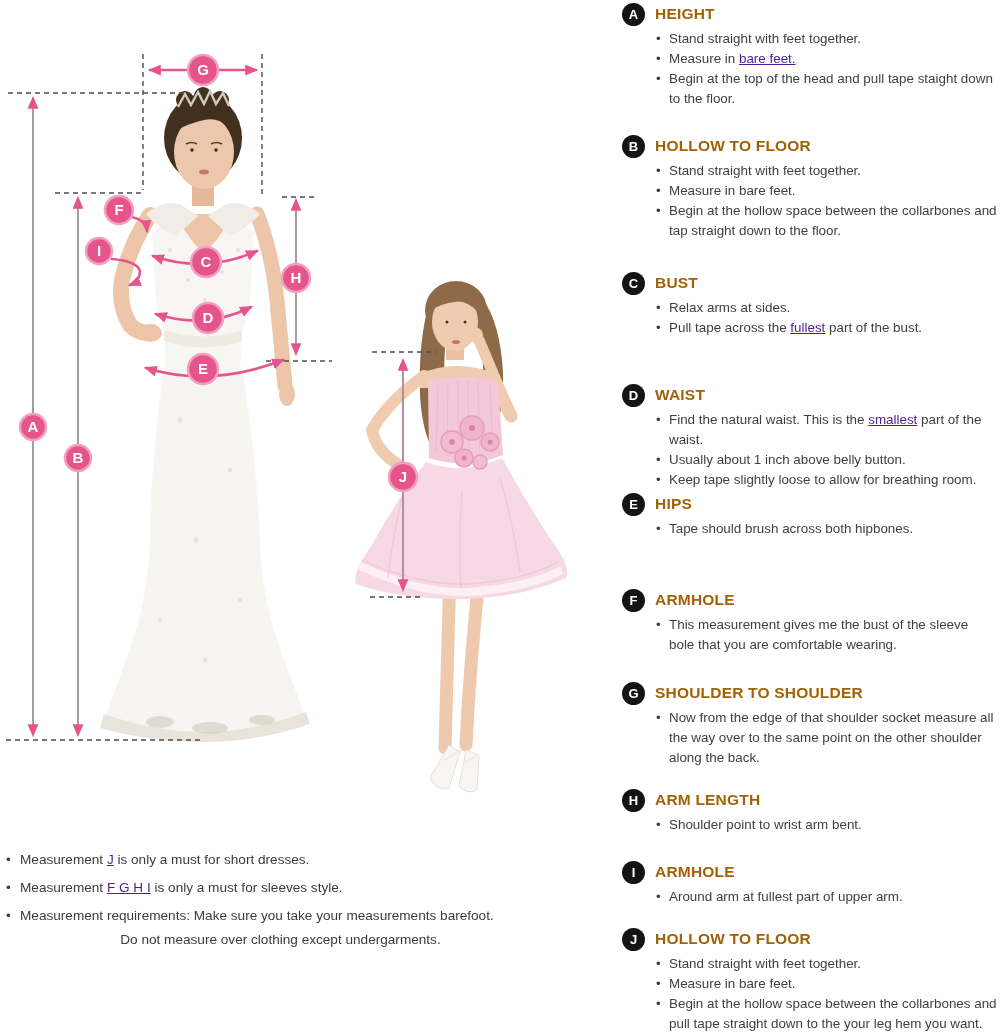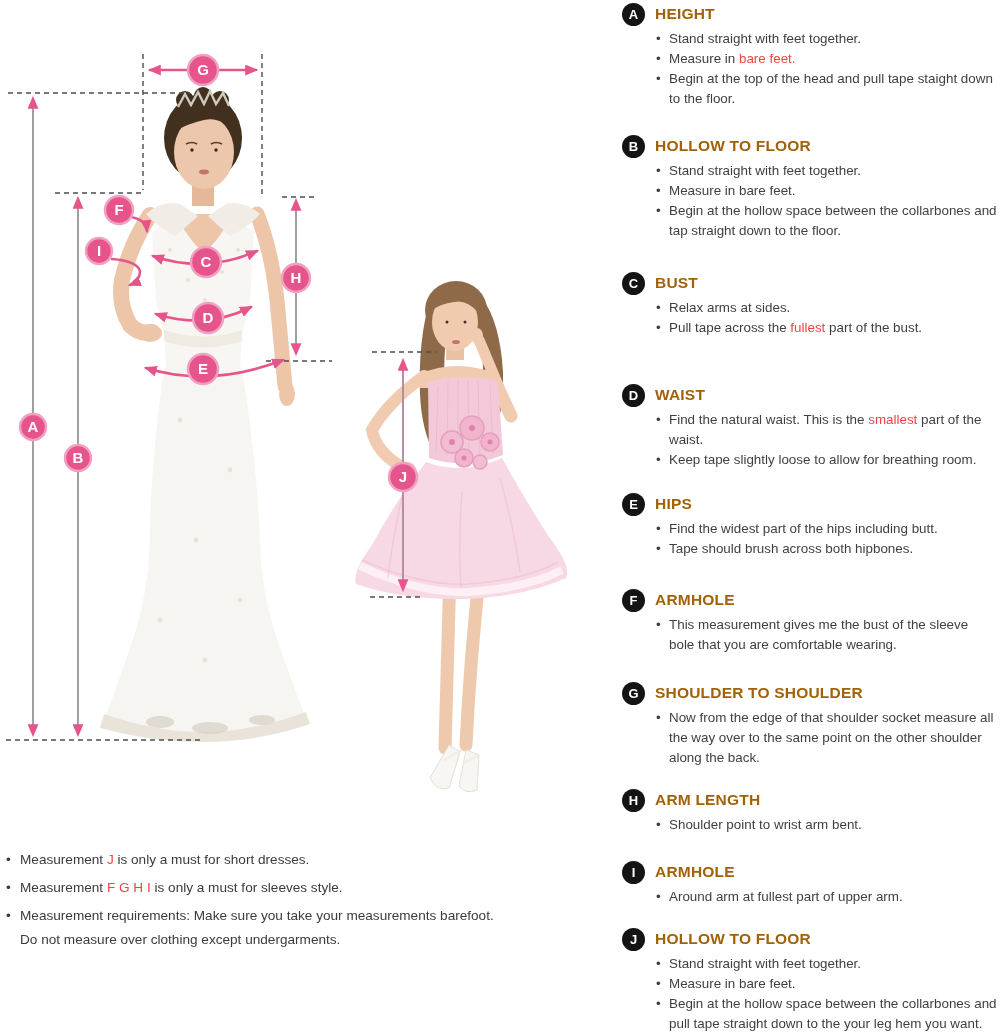--- a/index.html
+++ b/index.html
@@ -15,26 +15,26 @@
   .letter-badge{
     width:23px;height:23px;border-radius:50%;background:#141414;color:#fff;
     font-size:13px;font-weight:bold;display:flex;align-items:center;justify-content:center;flex:0 0 23px;
   }
   .sec-title{font-size:15.5px;font-weight:bold;color:#a16207;letter-spacing:.2px;}
   ul.bullets{list-style:none;margin:3px 0 0 34px;padding:0;}
   ul.bullets li{
     position:relative;padding-left:13px;font-size:13.4px;line-height:20px;color:#3f3f3f;
   }
   ul.bullets li::before{content:"•";position:absolute;left:0;top:0;color:#3f3f3f;}
-  .hl{color:#ef4444;}
+  .hl{color:#4c1d95;text-decoration:underline;}
   
   .notes{position:absolute;left:6px;top:850px;width:535px;}
   .note-line{position:relative;padding-left:14px;font-size:13.6px;line-height:20px;color:#3b3b3b;margin-bottom:8px;}
   .note-line.with-bullet::before{content:"•";position:absolute;left:0;top:0;color:#3b3b3b;}
-  .note-line.no-bullet{margin-top:-4px;}
+  .note-line.no-bullet{margin-top:-4px;text-align:center;}
   
   .figure-wrap{position:absolute;left:0;top:0;width:620px;height:845px;}
   svg .dash{stroke:#4d4d4d;stroke-width:1.4;stroke-dasharray:5 4;fill:none;}
   svg .gline{stroke:#8f8f8f;stroke-width:1.7;fill:none;}
   svg .pline{stroke:#e5558b;stroke-width:2.6;fill:none;stroke-linecap:round;}
   svg .jline{stroke:#b58fa0;stroke-width:2;fill:none;}
   svg .mcirc{fill:#e5558b;stroke:#f2a0c2;stroke-width:2.5;}
   svg .mtxt{fill:#ffffff;font-weight:bold;font-size:15px;font-family:"Liberation Sans",sans-serif;text-anchor:middle;}
 </style>
 </head>
@@ -262,30 +262,30 @@
           <li><span>Pull tape across the </span><span class="hl">fullest</span><span> part of the bust.</span></li>
         </ul>
       </div>
       <div class="section" style="top: 383px;">
         <div class="sec-head">
           <span class="letter-badge">D</span>
           <span class="sec-title">WAIST</span>
         </div>
         <ul class="bullets">
           <li><span>Find the natural waist. This is the </span><span class="hl">smallest</span><span> part of the waist.</span></li>
+          <li><span>Usually about 1 inch above belly button.</span><span class="hl"></span><span></span></li>
           <li><span>Keep tape slightly loose to allow for breathing room.</span><span class="hl"></span><span></span></li>
         </ul>
       </div>
       <div class="section" style="top: 492px;">
         <div class="sec-head">
           <span class="letter-badge">E</span>
           <span class="sec-title">HIPS</span>
         </div>
         <ul class="bullets">
-          <li><span>Find the widest part of the hips including butt.</span><span class="hl"></span><span></span></li>
           <li><span>Tape should brush across both hipbones.</span><span class="hl"></span><span></span></li>
         </ul>
       </div>
       <div class="section" style="top: 588px;">
         <div class="sec-head">
           <span class="letter-badge">F</span>
           <span class="sec-title">ARMHOLE</span>
         </div>
         <ul class="bullets">
           <li><span>This measurement gives me the bust of the sleeve bole that you are comfortable wearing.</span><span class="hl"></span><span></span></li>

